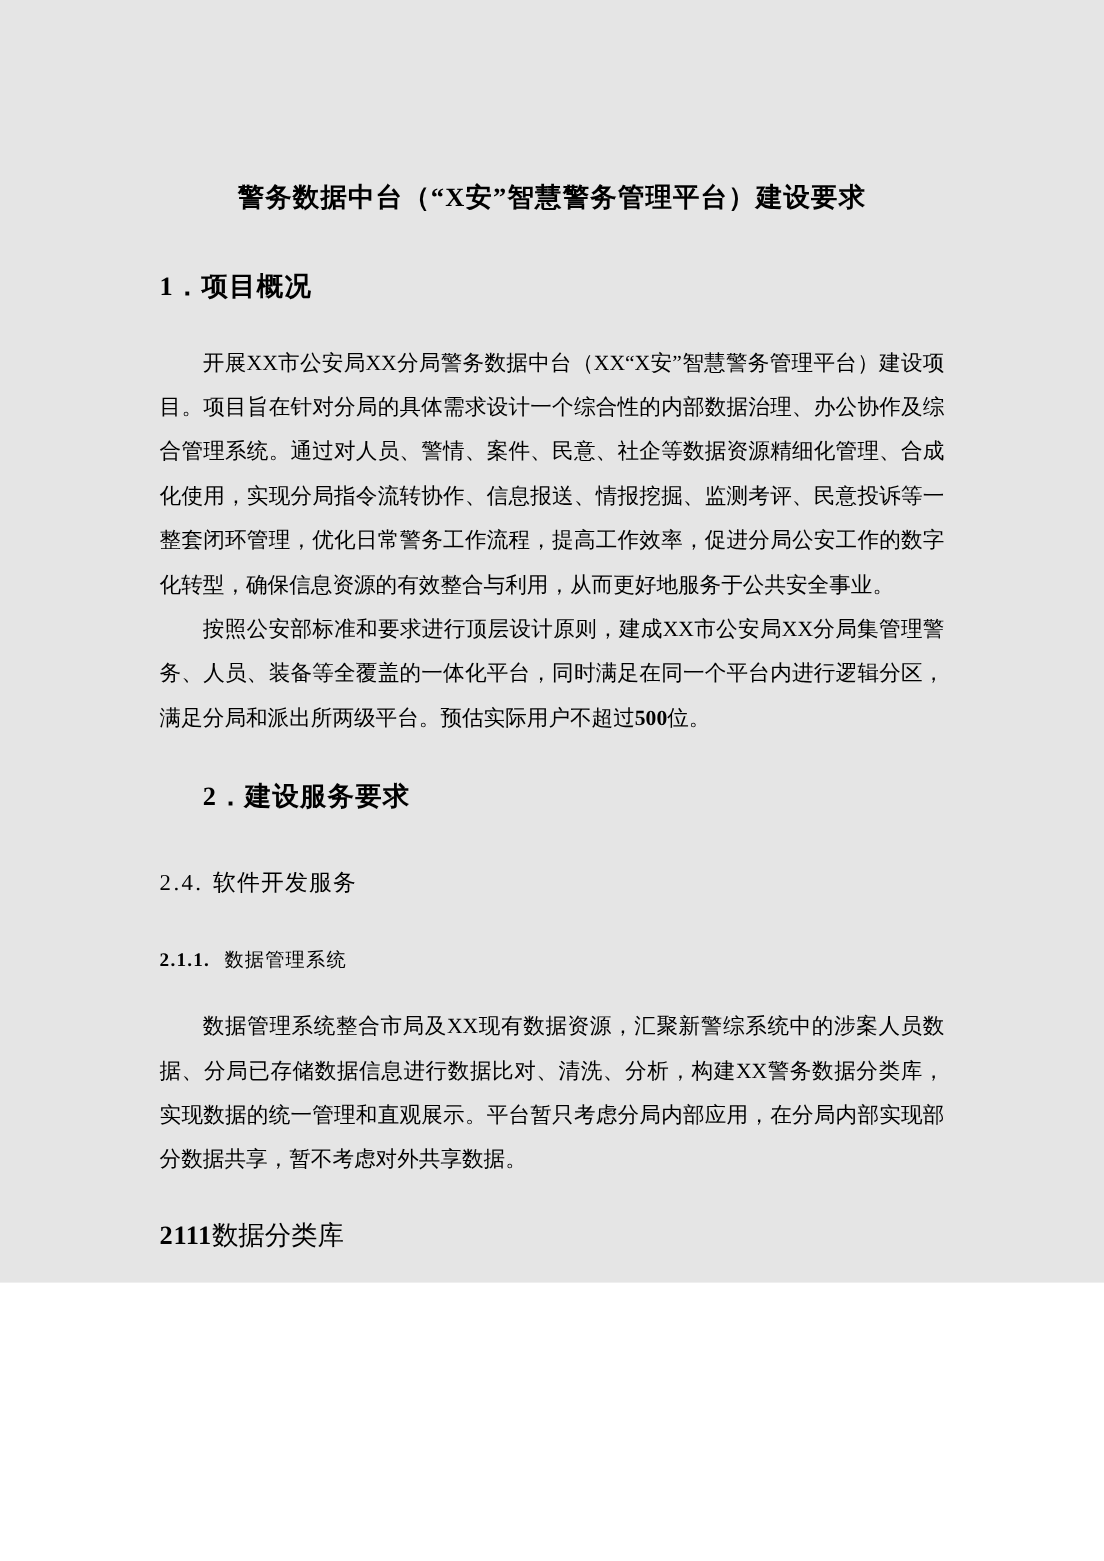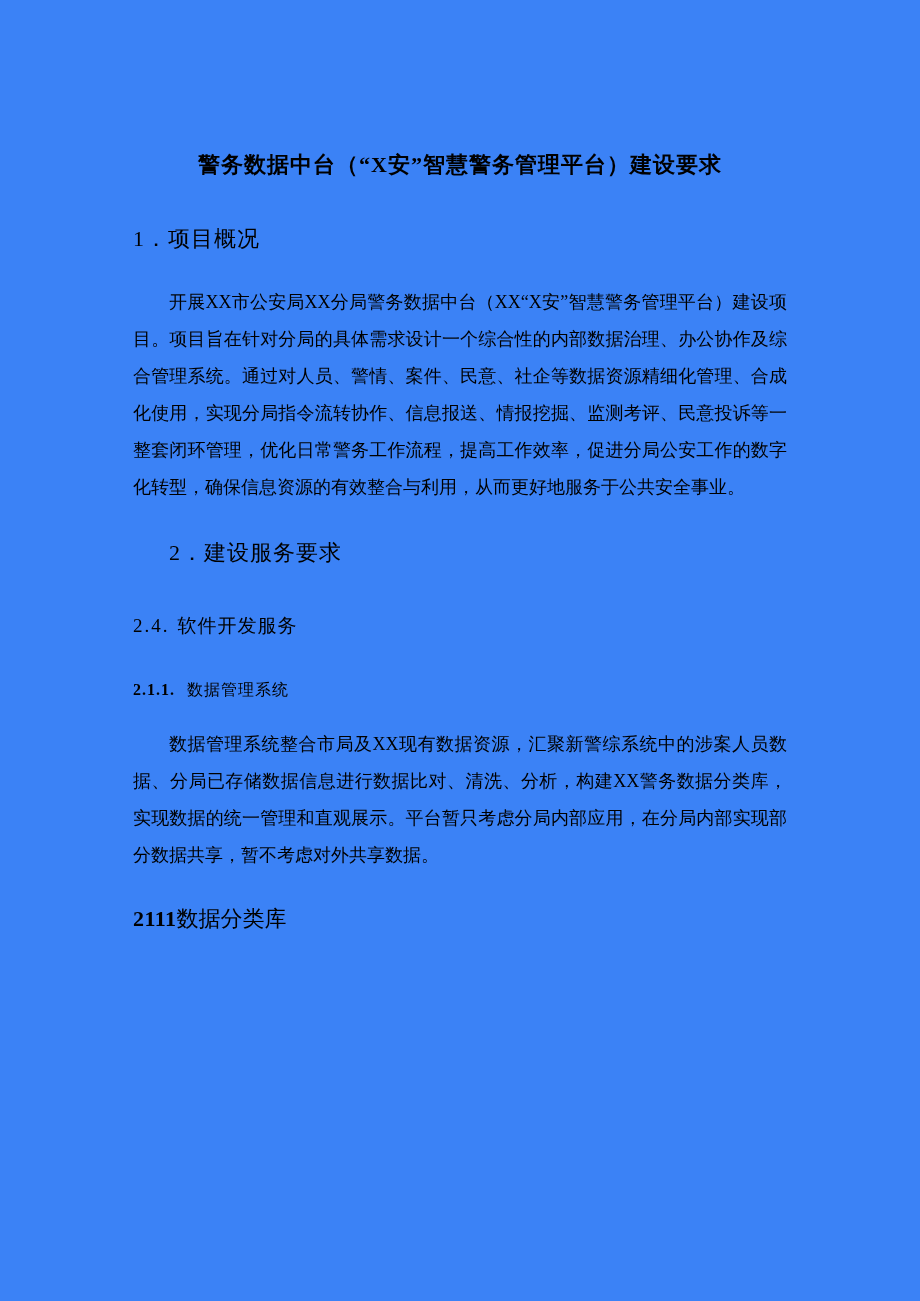--- a/index.html
+++ b/index.html
@@ -3,38 +3,38 @@
 <meta charset="utf-8">
 <style>
   html, body {
     margin: 0;
     padding: 0;
     background: #ffffff;
   }
   .page {
     position: relative;
     width: 920px;
-    height: 1301px;
-    background: #3b82f6;
+    height: 1069px;
+    background: #e5e5e5;
     box-sizing: border-box;
     padding: 148px 133px 0 133px;
     font-family: "Liberation Serif", "DejaVu Serif", serif;
     color: #000000;
     overflow: hidden;
   }
   .doc-title {
     font-size: 22px;
     font-weight: bold;
     text-align: center;
     line-height: 34px;
     letter-spacing: 1px;
   }
   .h-l1 {
     font-size: 22px;
-    font-weight: normal;
+    font-weight: bold;
     line-height: 30px;
     margin: 0;
     letter-spacing: 1px;
   }
   .h1-gap { margin-top: 42px; }
   .h2-gap { margin-top: 32px; margin-left: 36px; }
   .h-l2 {
     font-size: 19px;
     font-weight: normal;
     line-height: 28px;
@@ -74,20 +74,21 @@
 
 <div class="page">
 
   <div class="doc-title">警务数据中台（“X安”智慧警务管理平台）建设要求</div>
 
   <h1 class="h-l1 h1-gap">1．项目概况</h1>
 
   <p class="body first-gap">开展XX市公安局XX分局警务数据中台（XX“X安”智慧警务管理平台）建设项目。项目旨在针对分局的具体需求设计一个综合性的内部数据治理、办公协作及综合管理系统。通过对人员、警情、案件、民意、社企等数据资源精细化管理、合成化使用，实现分局指令流转协作、信息报送、情报挖掘、监测考评、民意投诉等一整套闭环管理，优化日常警务工作流程，提高工作效率，促进分局公安工作的数字化转型，确保信息资源的有效整合与利用，从而更好地服务于公共安全事业。</p>
 
 
+  <p class="body"><span>按照公安部标准和要求进行顶层设计原则，建成XX市公安局XX分局集管理警务、人员、装备等全覆盖的一体化平台，同时满足在同一个平台内进行逻辑分区，满足分局和派出所两级平台。预估实际用户不超过</span><span class="bold-num">500</span><span>位。</span></p>
 
   <h1 class="h-l1 h2-gap">2．建设服务要求</h1>
 
   <h2 class="h-l2"><span class="num">2.4.</span><span>软件开发服务</span></h2>
 
   <h3 class="h-l3"><span class="num">2.1.1.</span><span>数据管理系统</span></h3>
 
   <p class="body after-h">数据管理系统整合市局及XX现有数据资源，汇聚新警综系统中的涉案人员数据、分局已存储数据信息进行数据比对、清洗、分析，构建XX警务数据分类库，实现数据的统一管理和直观展示。平台暂只考虑分局内部应用，在分局内部实现部分数据共享，暂不考虑对外共享数据。</p>
 
   <h4 class="h-l4"><span class="num">2111</span><span>数据分类库</span></h4>

